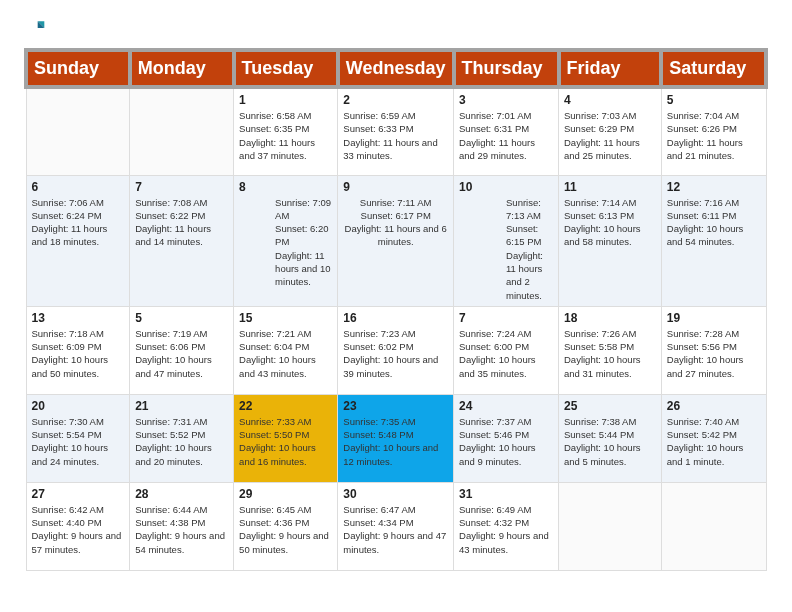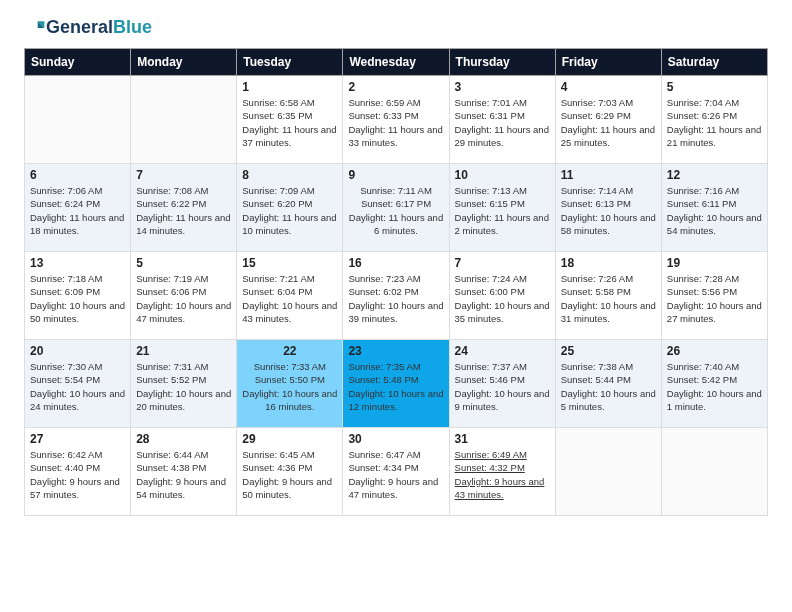--- a/index.html
+++ b/index.html
@@ -12,26 +12,26 @@
     .logo-text span { color: #2196a6; }
     .logo-icon { width: 20px; height: 20px; margin-left: 2px; }
     
     .title-block { text-align: right; }
     .month-year { font-size: 36px; font-weight: 300; color: #1a3a5c; }
     .location { font-size: 15px; color: #444; margin-top: 2px; }
     
     .calendar { width: 100%; border-collapse: collapse; margin: 0 12px; width: calc(100% - 24px); margin-left: 12px; }
     
     .calendar th {
-      background: #0f172a;
+      background: #c2410c;
       color: #fff;
-      font-size: 12px;
+      font-size: 18px;
       font-weight: bold;
       padding: 6px 6px;
-      border: 1px solid #a3a3a3;
+      border: 4px solid #a3a3a3;
       text-align: left;
     }
     
     .calendar td {
       border: 1px solid #ddd;
       vertical-align: top;
       padding: 4px 5px;
       font-size: 10px;
       color: #333;
       width: 14.28%;
@@ -52,23 +52,20 @@
   </style>
 </head>
 <body>
 
 <div class="header">
   <div class="logo">
     <svg class="logo-icon" viewBox="0 0 24 24">
       <polygon points="14,4 22,4 22,12" fill="#2196a6"></polygon>
       <polygon points="14,4 22,12 14,12" fill="#1a6a8a"></polygon>
     </svg>
-    <div class="logo-text">
-      <div>General<span>Blue</span></div>
-    </div>
   </div>
   <div class="title-block">
     <div class="month-year"></div>
     <div class="location"></div>
   </div>
 </div>
 
 <div class="wrapper">
   <table class="calendar">
     <thead>
@@ -125,33 +122,33 @@
 Daylight: 11 hours and 18 minutes.</div>
           </td>
           <td style="background: rgb(238, 243, 249);">
             <span class="day-num">7</span>
             <div class="day-info" style="white-space: pre-line;">Sunrise: 7:08 AM
 Sunset: 6:22 PM
 Daylight: 11 hours and 14 minutes.</div>
           </td>
           <td style="background: rgb(238, 243, 249);">
             <span class="day-num">8</span>
-            <div class="day-info" style="white-space: pre-line;">Sunrise: 7:09 AM
+            <div class="day-info" style="white-space: pre-line; margin-left: 36px;">Sunrise: 7:09 AM
 Sunset: 6:20 PM
 Daylight: 11 hours and 10 minutes.</div>
           </td>
           <td style="background: rgb(238, 243, 249);">
             <span class="day-num">9</span>
             <div class="day-info" style="white-space: pre-line; text-align: center;">Sunrise: 7:11 AM
 Sunset: 6:17 PM
 Daylight: 11 hours and 6 minutes.</div>
           </td>
           <td style="background: rgb(238, 243, 249);">
             <span class="day-num">10</span>
-            <div class="day-info" style="white-space: pre-line;">Sunrise: 7:13 AM
+            <div class="day-info" style="white-space: pre-line; margin-left: 47px;">Sunrise: 7:13 AM
 Sunset: 6:15 PM
 Daylight: 11 hours and 2 minutes.</div>
           </td>
           <td style="background: rgb(238, 243, 249);">
             <span class="day-num">11</span>
             <div class="day-info" style="white-space: pre-line;">Sunrise: 7:14 AM
 Sunset: 6:13 PM
 Daylight: 10 hours and 58 minutes.</div>
           </td>
           <td style="background: rgb(238, 243, 249);">
@@ -211,21 +208,21 @@
             <div class="day-info" style="white-space: pre-line;">Sunrise: 7:30 AM
 Sunset: 5:54 PM
 Daylight: 10 hours and 24 minutes.</div>
           </td>
           <td style="background: rgb(238, 243, 249);">
             <span class="day-num">21</span>
             <div class="day-info" style="white-space: pre-line;">Sunrise: 7:31 AM
 Sunset: 5:52 PM
 Daylight: 10 hours and 20 minutes.</div>
           </td>
-          <td style="background: #7dd3fc; text-align: center;">
+          <td style="background: #eab308;">
             <span class="day-num">22</span>
             <div class="day-info" style="white-space: pre-line;">Sunrise: 7:33 AM
 Sunset: 5:50 PM
 Daylight: 10 hours and 16 minutes.</div>
           </td>
           <td style="background: #0ea5e9;">
             <span class="day-num">23</span>
             <div class="day-info" style="white-space: pre-line;">Sunrise: 7:35 AM
 Sunset: 5:48 PM
 Daylight: 10 hours and 12 minutes.</div>
@@ -269,21 +266,21 @@
 Daylight: 9 hours and 50 minutes.</div>
           </td>
           <td style="background: rgb(255, 255, 255);">
             <span class="day-num">30</span>
             <div class="day-info" style="white-space: pre-line;">Sunrise: 6:47 AM
 Sunset: 4:34 PM
 Daylight: 9 hours and 47 minutes.</div>
           </td>
           <td style="background: rgb(255, 255, 255);">
             <span class="day-num">31</span>
-            <div class="day-info" style="white-space: pre-line; text-decoration: underline;">Sunrise: 6:49 AM
+            <div class="day-info" style="white-space: pre-line;">Sunrise: 6:49 AM
 Sunset: 4:32 PM
 Daylight: 9 hours and 43 minutes.</div>
           </td>
           <td class="empty" style="background: rgb(250, 250, 250);"></td>
           <td class="empty" style="background: rgb(250, 250, 250);"></td>
         </tr>
       </tbody>
   </table>
 </div>
 

